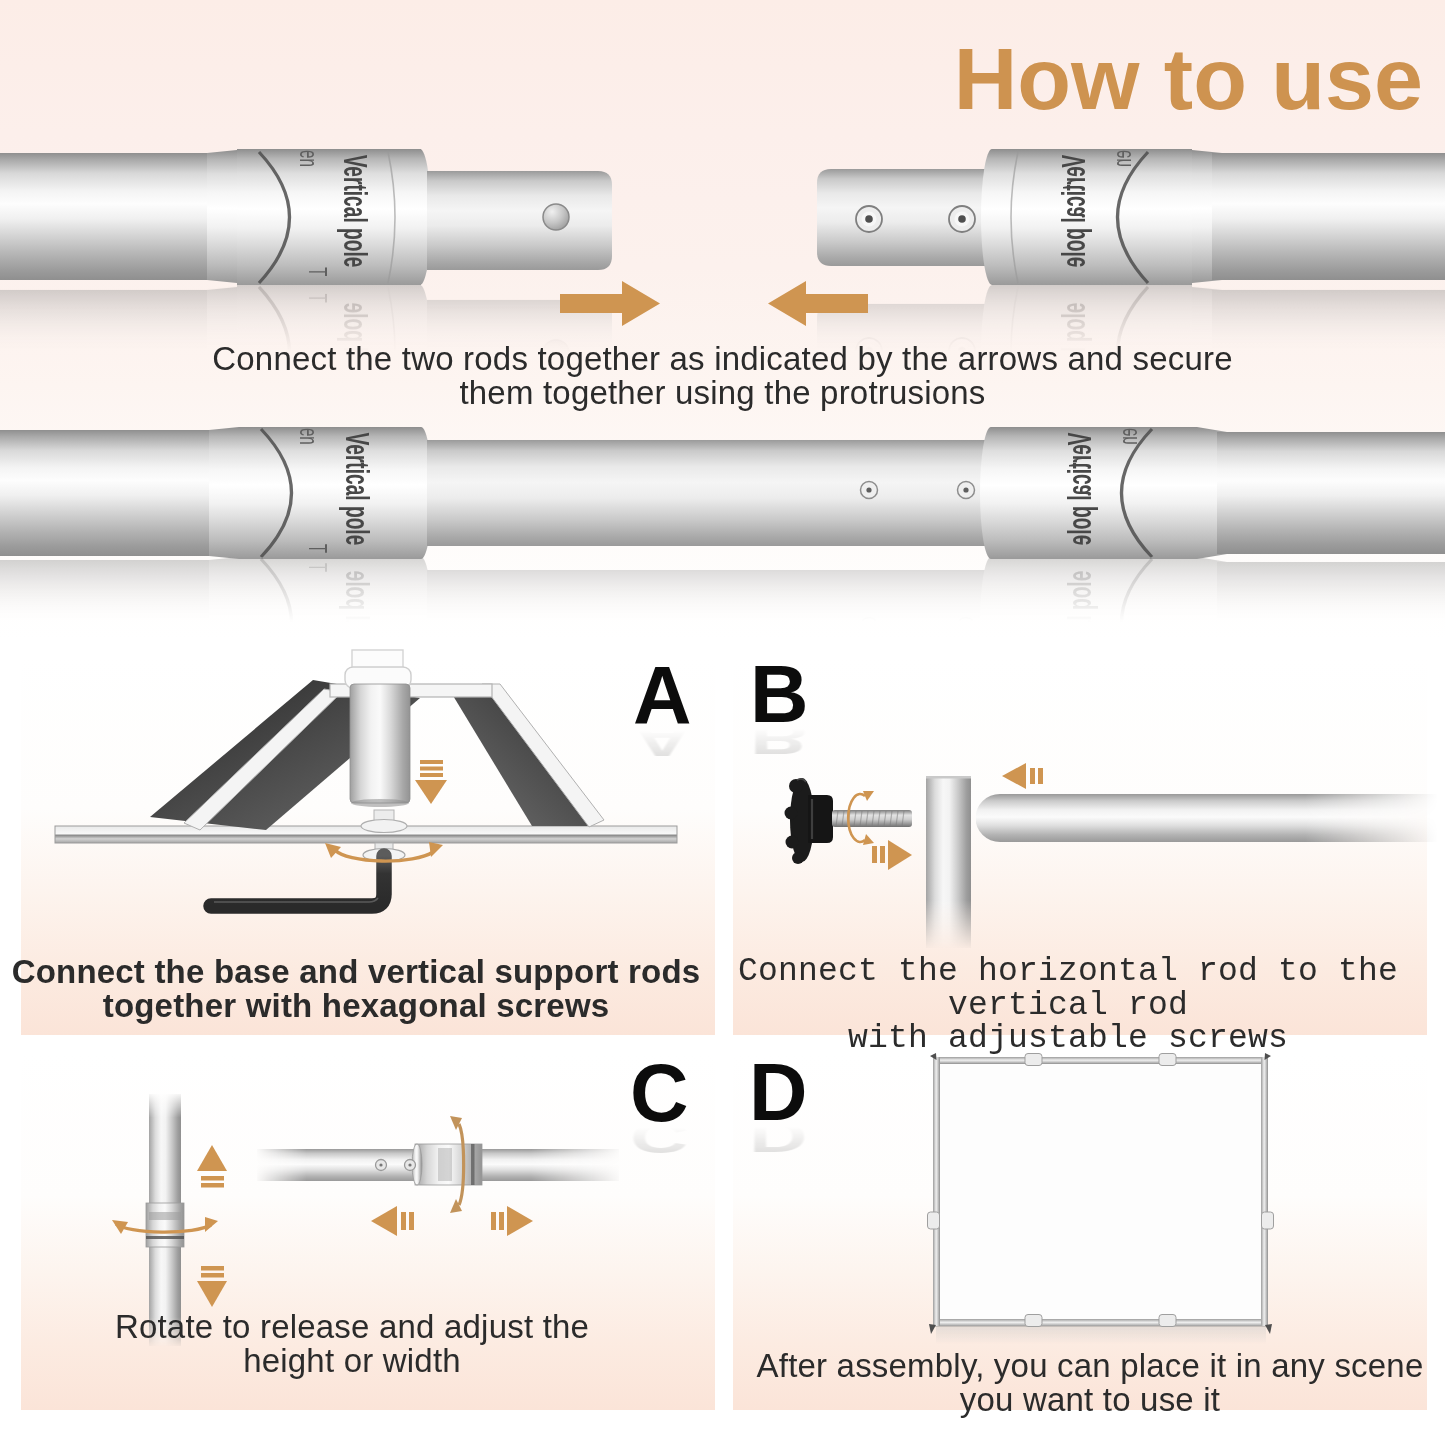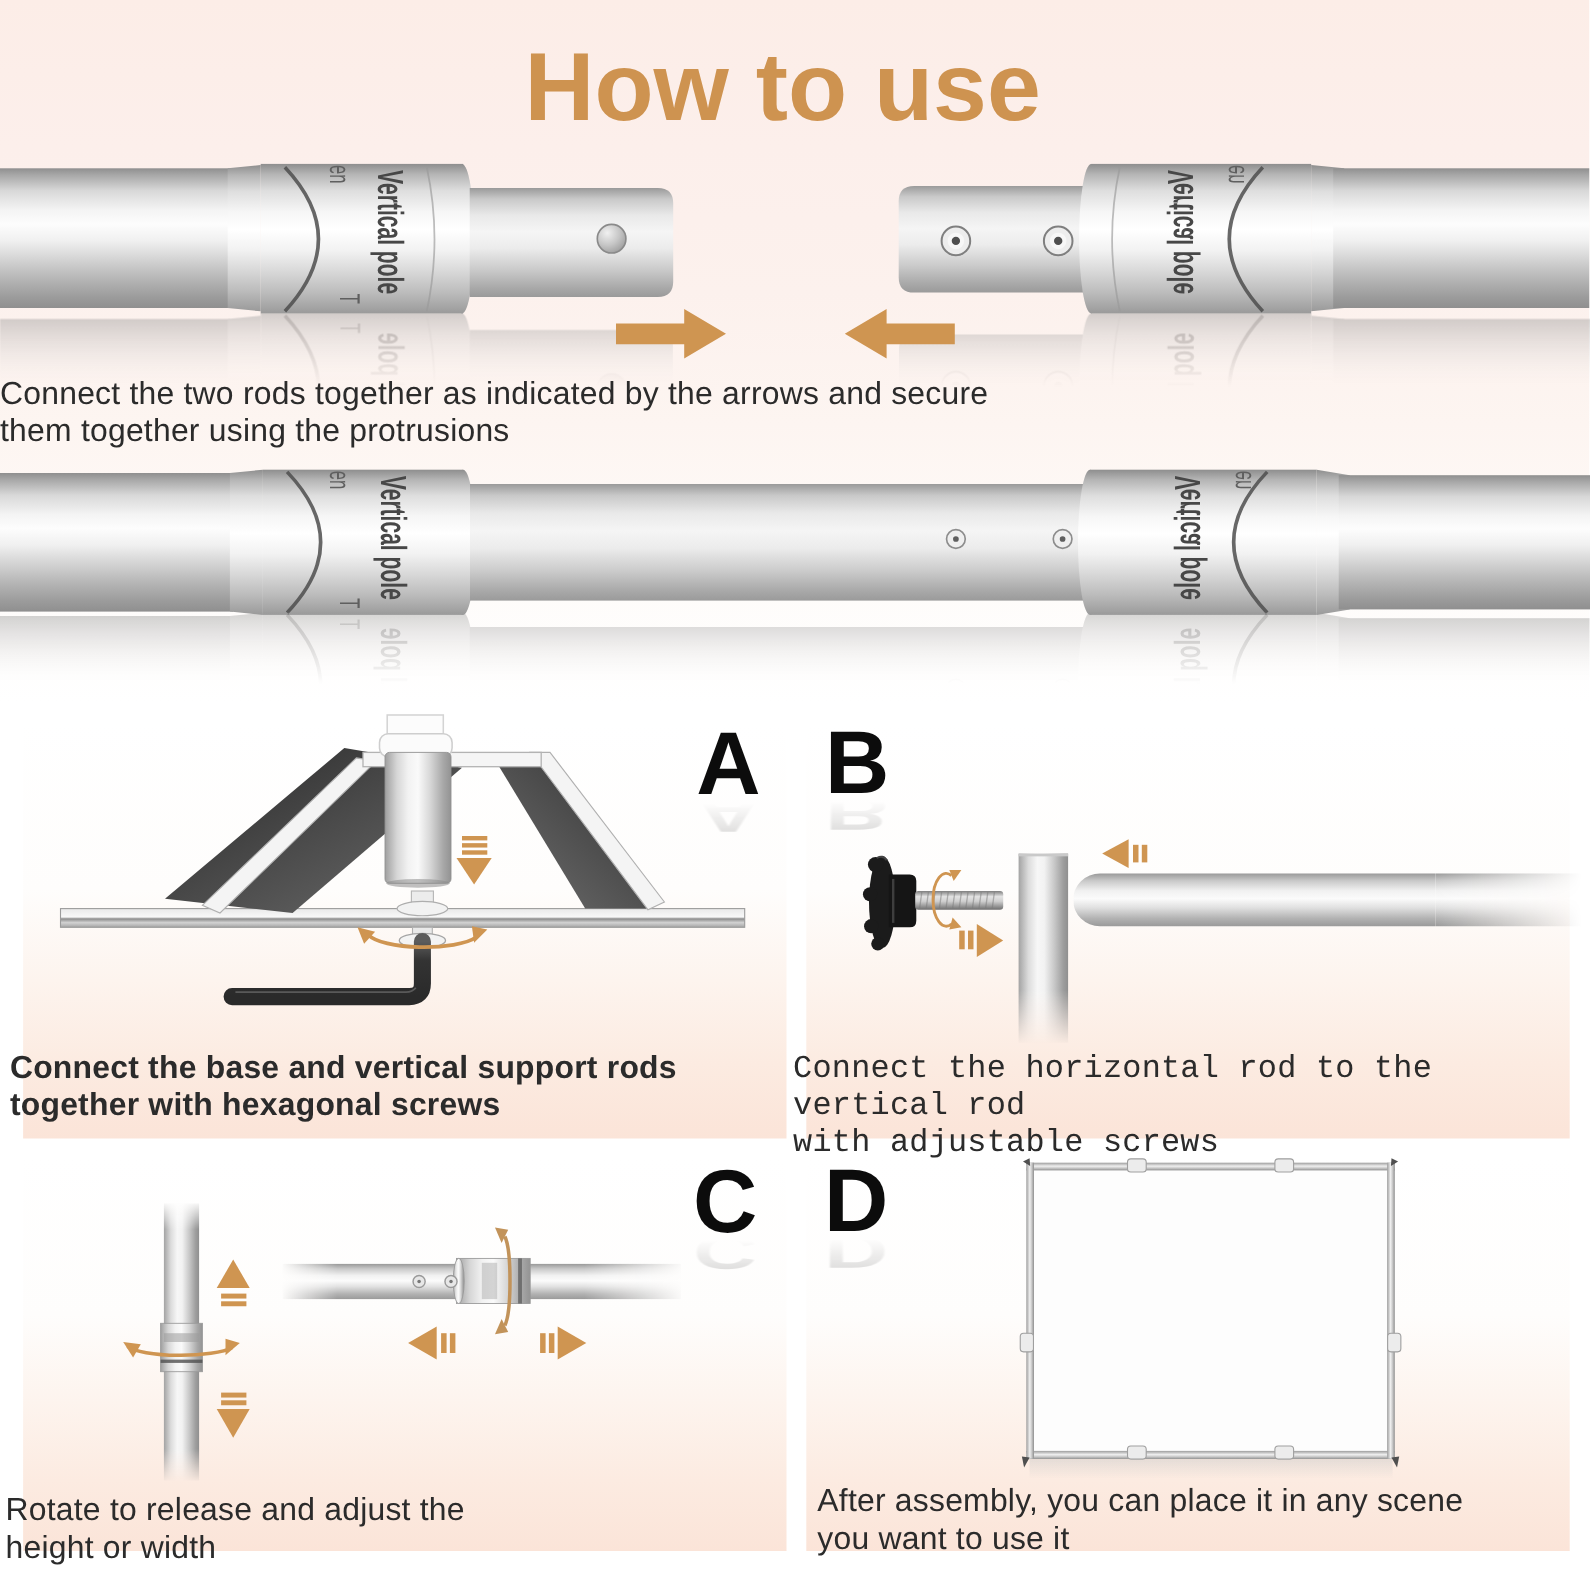--- a/index.html
+++ b/index.html
@@ -1,35 +1,35 @@
 <!DOCTYPE html>
 <html><head>
 <meta charset="utf-8">
 <style>
   html,body{margin:0;padding:0;}
   body{width:1445px;height:1429px;position:relative;background:#fff;overflow:hidden;
        font-family:"Liberation Sans", sans-serif;}
   .abs{position:absolute;}
-  .cap{position:absolute;color:#2b2b2b;font-size:29px;line-height:33.5px;text-align:left;
+  .cap{position:absolute;color:#2b2b2b;font-size:33px;line-height:33.5px;text-align:center;
        letter-spacing:0.2px;font-weight:400;}
   .letter{position:absolute;color:#0c0c0c;font-size:81px;font-weight:bold;line-height:81px;}
   .lref{position:absolute;color:#0c0c0c;font-size:81px;font-weight:bold;line-height:75px;
         transform:scaleY(-0.55);transform-origin:top;opacity:0.18;
         -webkit-mask-image:linear-gradient(to bottom,rgba(0,0,0,0.8),transparent 75%);
         filter:blur(1px);}
   .card{position:absolute;}
   .cardbgA{background:linear-gradient(to bottom,#ffffff 0%,#fefdfc 40%,#fdf4ee 62%,#fcebe1 82%,#fbe4d8 100%);}
 </style>
 </head>
 <body>
 
 <div class="abs" style="left:0;top:0;width:1445px;height:665px;
   background:linear-gradient(to bottom,#fcede7 0%,#fcefeb 20%,#fcf1ed 40%,#fdf5f1 58%,#fefbf9 78%,#ffffff 96%);"></div>
 
-<div class="abs" style="left:0;top:28px;width:1423px;text-align:center;color:#ce9350;
+<div class="abs" style="left:0;top:28px;width:1423px;text-align:right;color:#ce9350;
   font-size:88px;font-weight:bold;letter-spacing:0px;">How to use</div>
 
 <svg class="abs" style="left:0;top:0" width="1445" height="665" viewBox="0 0 1445 665">
 <defs>
  <linearGradient id="metal" x1="0" y1="0" x2="0" y2="1">
   <stop offset="0" stop-color="#8f8f8f"></stop>
         <stop offset="0.05" stop-color="#a8a8a8"></stop>
   <stop offset="0.16" stop-color="#d8d8d8"></stop>
         <stop offset="0.30" stop-color="#f4f4f4"></stop>
   <stop offset="0.40" stop-color="#fdfdfd"></stop>
@@ -454,14 +454,14 @@
 <div class="lref" style="left:633px;top:761px;">A</div>
 <div class="letter" style="left:750px;top:654px;">B</div>
 <div class="lref" style="left:750px;top:759px;">B</div>
 <div class="letter" style="left:630px;top:1053px;">C</div>
 <div class="lref" style="left:630px;top:1158px;">C</div>
 <div class="letter" style="left:749px;top:1052px;">D</div>
 <div class="lref" style="left:749px;top:1157px;">D</div>
 
 <div class="cap" style="left:9px;top:955px;width:694px;font-weight:bold;">Connect the base and vertical support rods<br>together with hexagonal screws</div>
 <div class="cap" style="left:721px;top:955px;width:694px;font-family:Liberation Mono, monospace;">Connect the horizontal rod to the vertical rod<br>with adjustable screws</div>
-<div class="cap" style="left:5px;top:1310px;width:694px;margin-top:47px;">Rotate to release and adjust the<br>height or width</div>
+<div class="cap" style="left:5px;top:1310px;width:694px;">Rotate to release and adjust the<br>height or width</div>
 <div class="cap" style="left:743px;top:1349px;width:694px;">After assembly, you can place it in any scene<br>you want to use it</div>
 
 </body></html>

